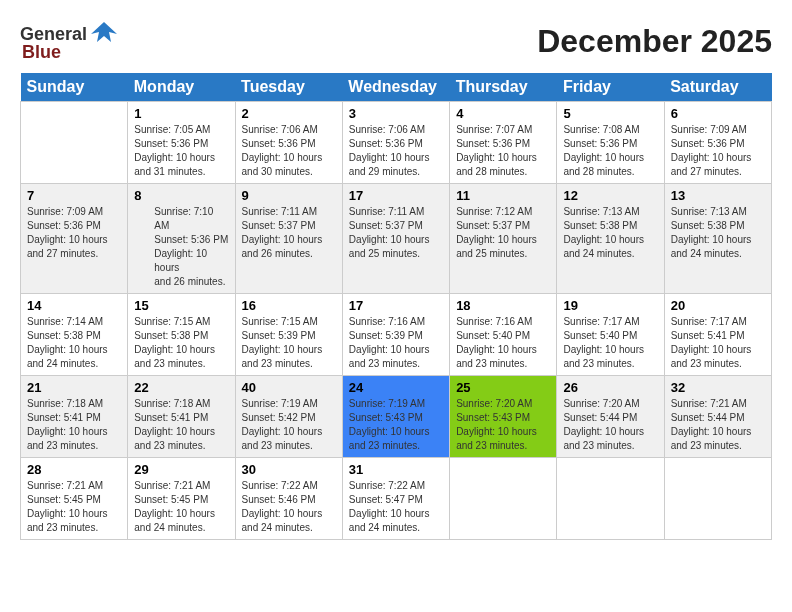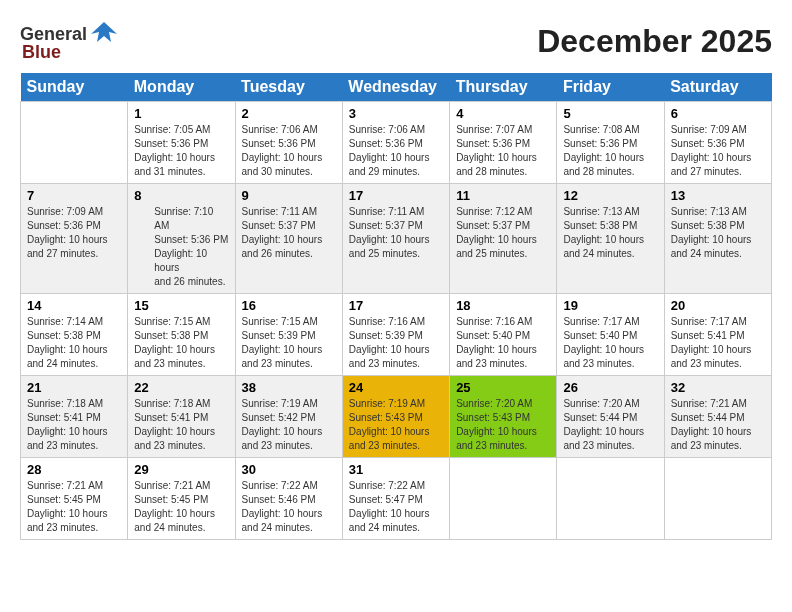--- a/index.html
+++ b/index.html
@@ -268,27 +268,27 @@
 and 23 minutes.</div>
         </td>
         <td style="background: rgb(240, 240, 240);">
           <div class="day-number">22</div>
           <div class="day-info" style="white-space: pre-line;">Sunrise: 7:18 AM
 Sunset: 5:41 PM
 Daylight: 10 hours
 and 23 minutes.</div>
         </td>
         <td style="background: rgb(240, 240, 240);">
-          <div class="day-number">38</div>
+          <div class="day-number">40</div>
           <div class="day-info" style="white-space: pre-line;">Sunrise: 7:19 AM
 Sunset: 5:42 PM
 Daylight: 10 hours
 and 23 minutes.</div>
         </td>
-        <td style="background: #eab308;">
+        <td style="background: #3b82f6;">
           <div class="day-number">24</div>
           <div class="day-info" style="white-space: pre-line;">Sunrise: 7:19 AM
 Sunset: 5:43 PM
 Daylight: 10 hours
 and 23 minutes.</div>
         </td>
         <td style="background: #84cc16;">
           <div class="day-number">25</div>
           <div class="day-info" style="white-space: pre-line;">Sunrise: 7:20 AM
 Sunset: 5:43 PM

